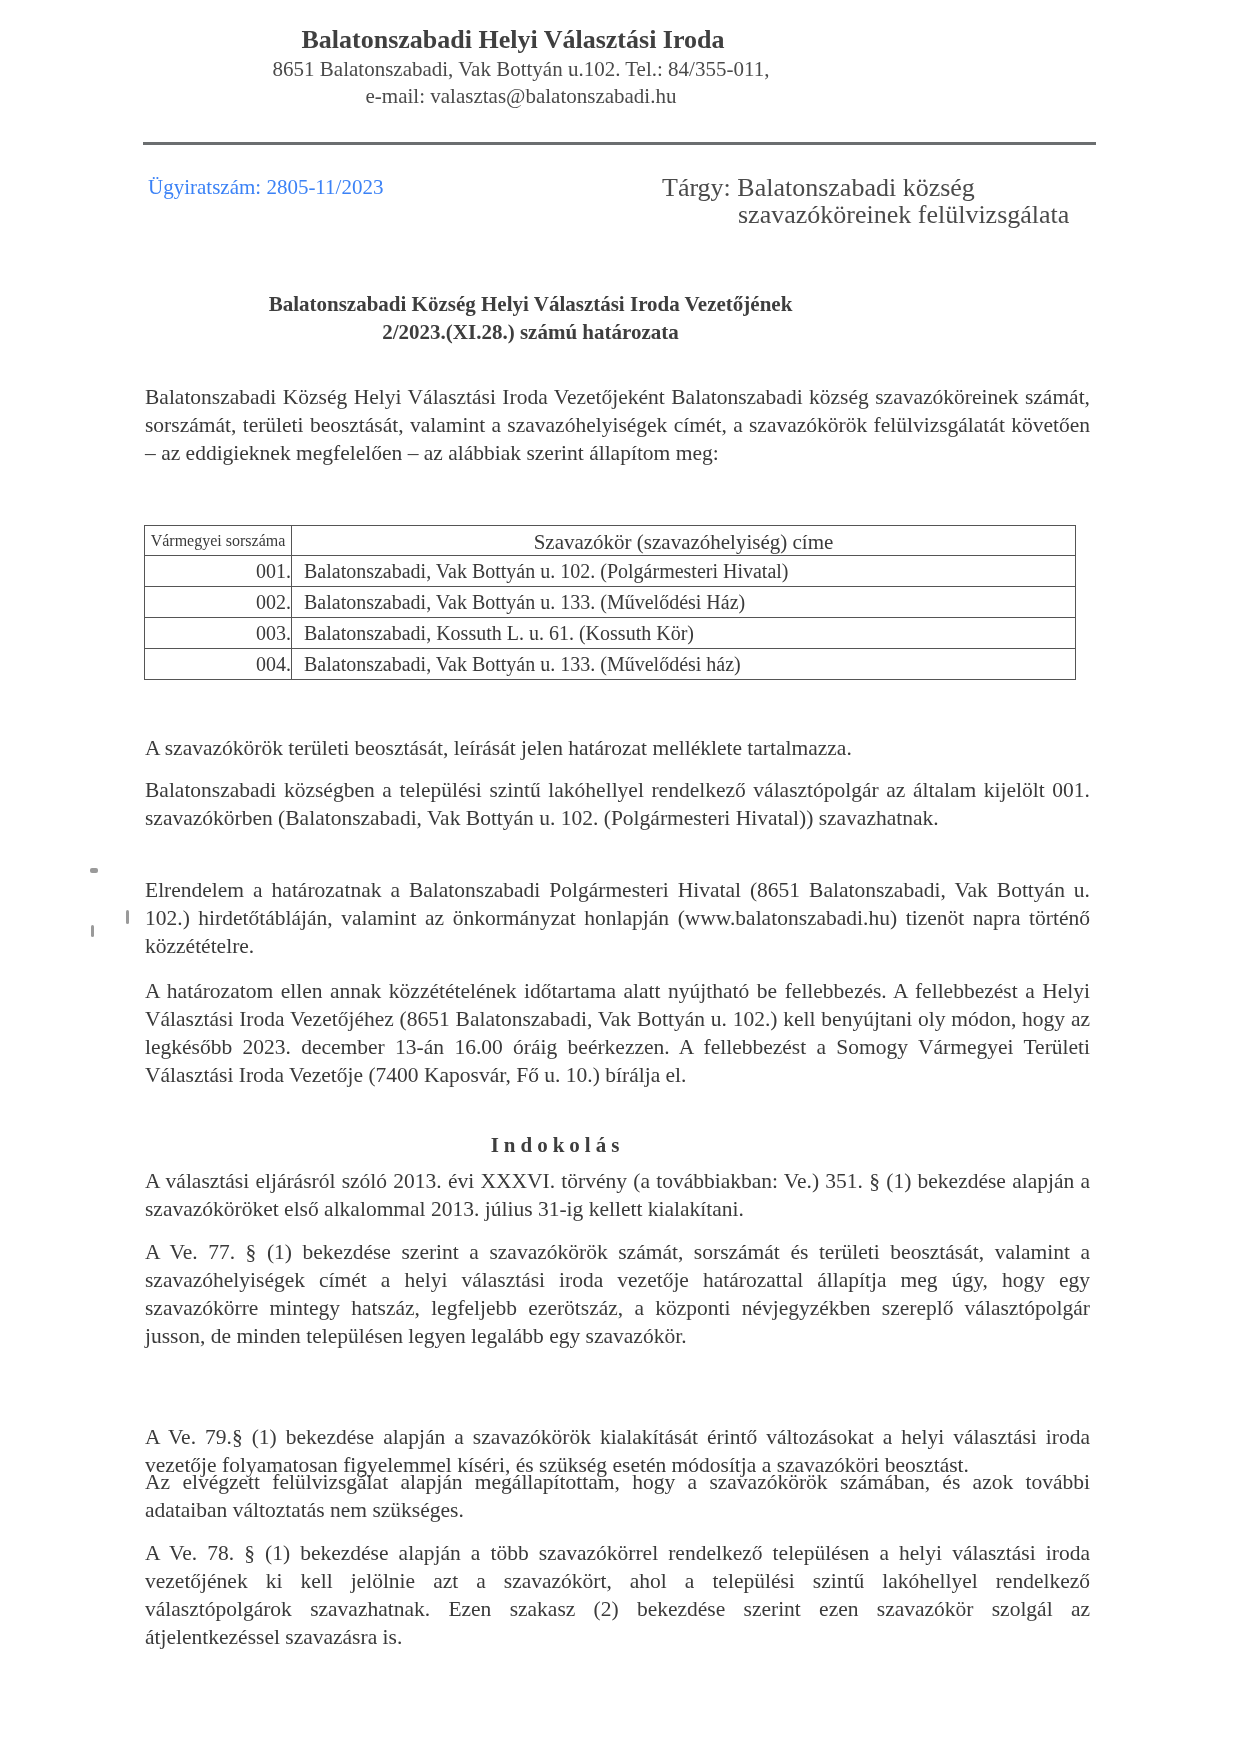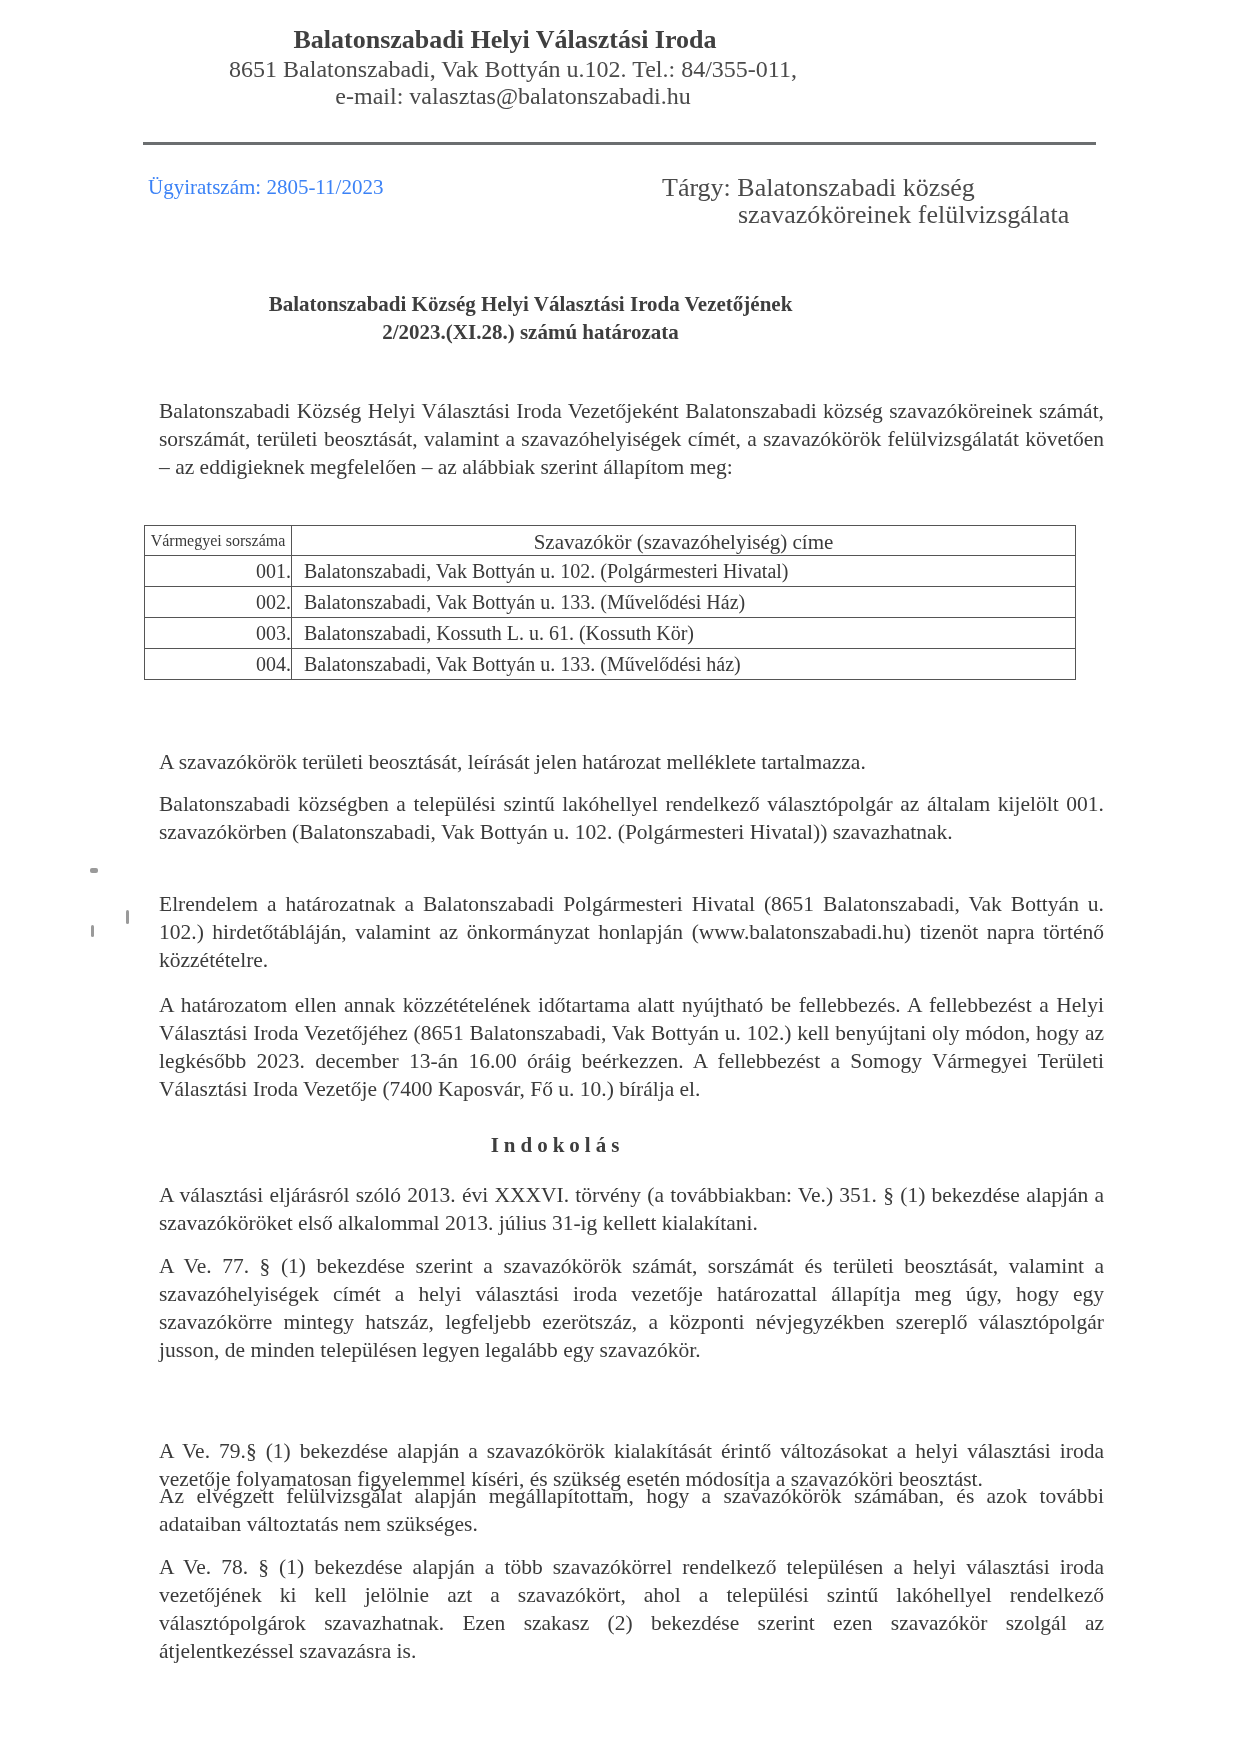--- a/index.html
+++ b/index.html
@@ -3,34 +3,34 @@
 <meta charset="utf-8">
 <style>
   html, body { margin: 0; padding: 0; background: #ffffff; }
   body {
     width: 1239px; height: 1754px; position: relative; overflow: hidden;
     font-family: "Liberation Serif", "DejaVu Serif", serif;
     color: #3a3a3a;
   }
   .page { position: absolute; left: 0; top: 0; width: 1239px; height: 1754px; }
 
-  .header { position: absolute; left: 0; top: 24px; width: 1010px; text-align: center; }
+  .header { position: absolute; left: 8px; top: 24px; width: 1010px; text-align: center; }
   .header .org { font-weight: bold; font-size: 26px; line-height: 32px; color: #404040; }
-  .header .addr, .header .mail { font-size: 24px; line-height: 27px; color: #4a4a4a; padding-left: 16px; }
+  .header .addr, .header .mail { font-size: 21px; line-height: 27px; color: #4a4a4a; padding-left: 16px; }
   .rule { position: absolute; left: 143px; top: 142px; width: 953px; height: 3px; background: #6b6e70; }
 
   .ref { position: absolute; left: 148px; top: 174px; font-size: 21px; line-height: 27px; color: #3b82f6; }
   .subject { position: absolute; left: 662px; top: 174px; font-size: 26px; line-height: 27px; color: #4a4a4a; }
   .subject .l2 { padding-left: 76px; display: block; }
 
   .title { position: absolute; left: 0; top: 290px; width: 1061px; text-align: center;
            font-weight: bold; font-size: 21px; line-height: 28px; color: #3e3e3e; }
 
   .p { position: absolute; left: 145px; width: 945px; font-size: 21.5px; line-height: 28px;
-       color: #3a3a3a; margin: 14px; }
+       color: #3a3a3a; margin: 0; }
   .p.j { text-align: justify; text-align-last: left; }
 
   table.precincts { position: absolute; left: 144px; top: 525px; width: 932px;
                     border-collapse: collapse; font-size: 20px; color: #3a3a3a; }
   table.precincts td, table.precincts th { border: 1.5px solid #555; padding: 0 12px; font-weight: normal; }
   table.precincts th.c1 { width: 138px; font-size: 16px; line-height: 19px; text-align: center; padding: 3px 4px; }
   table.precincts th.c2 { font-size: 21px; text-align: center; vertical-align: top; padding-top: 4px; }
   table.precincts td.c1 { text-align: right; height: 30px; padding: 0; }
   table.precincts td.c2 { height: 30px; }
 

